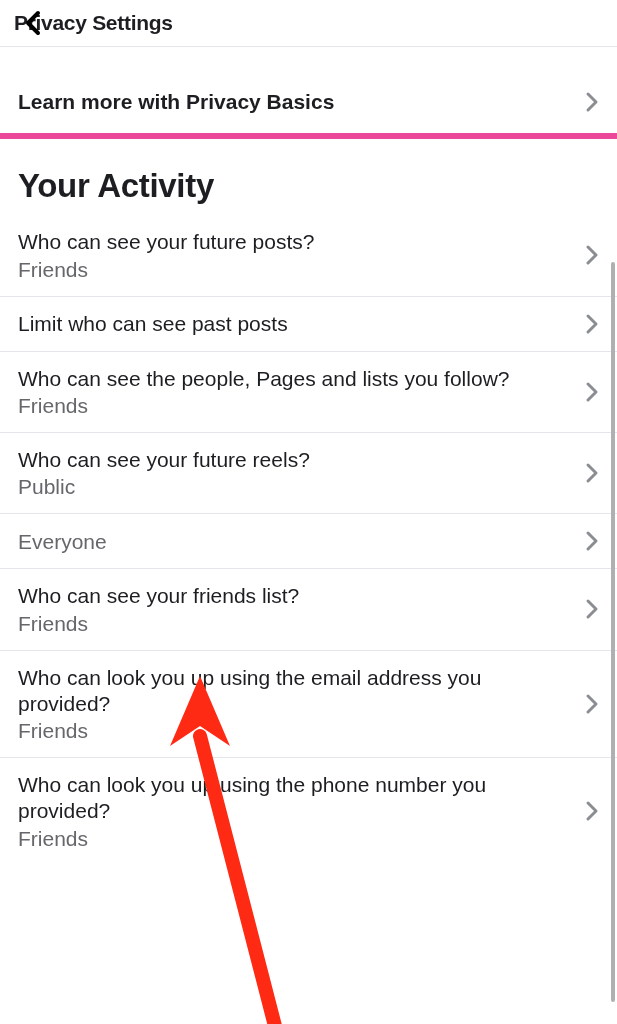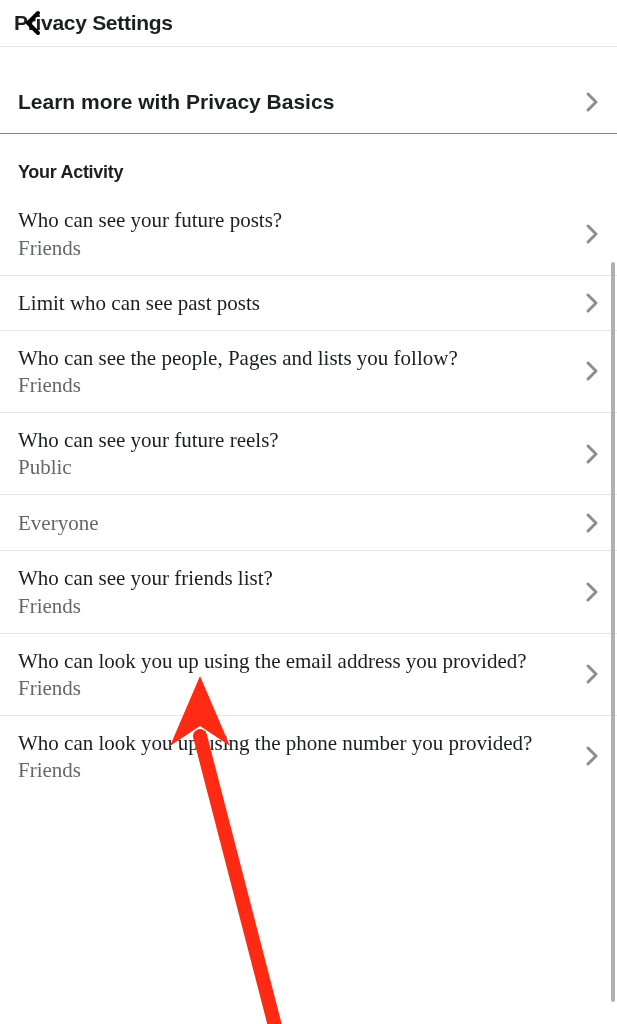--- a/index.html
+++ b/index.html
@@ -40,21 +40,21 @@
     border-top: 1px solid #e4e6eb;
     margin: 0;
   }
   .content {
     padding: 0 0 0 0;
   }
   .intro-item {
     display: flex;
     align-items: center;
     padding: 14px 18px 18px 18px;
-    border-bottom: 1px solid #ec4899;
+    border-bottom: 6px solid #ec4899;
     cursor: pointer;
     margin-top: 28px;
   }
   .intro-text .title {
     font-size: 21px;
     font-weight: 600;
     color: #1c1e21;
     line-height: 1.25;
   }
   .intro-text .subtitle {
@@ -63,32 +63,31 @@
     line-height: 1.3;
     margin-top: 2px;
   }
   .chevron-slot {
     margin-left: auto;
     padding-left: 12px;
     display: flex;
     align-items: center;
   }
   .section-title {
-    font-size: 18px;
+    font-size: 33px;
     font-weight: 800;
     padding: 28px 18px 10px 18px;
     letter-spacing: -0.3px;
   }
   .row {
     display: flex;
     align-items: center;
     padding: 14px 18px 14px 18px;
     border-bottom: 1px solid #e4e6eb;
     cursor: pointer;
-    font-family: Liberation Serif, serif;
   }
   .row:last-child { border-bottom: none; }
   .row .txt { flex: 1; padding-right: 12px; }
   .row .label {
     font-size: 21px;
     font-weight: 400;
     color: #1c1e21;
     line-height: 1.25;
   }
   .row .value {

